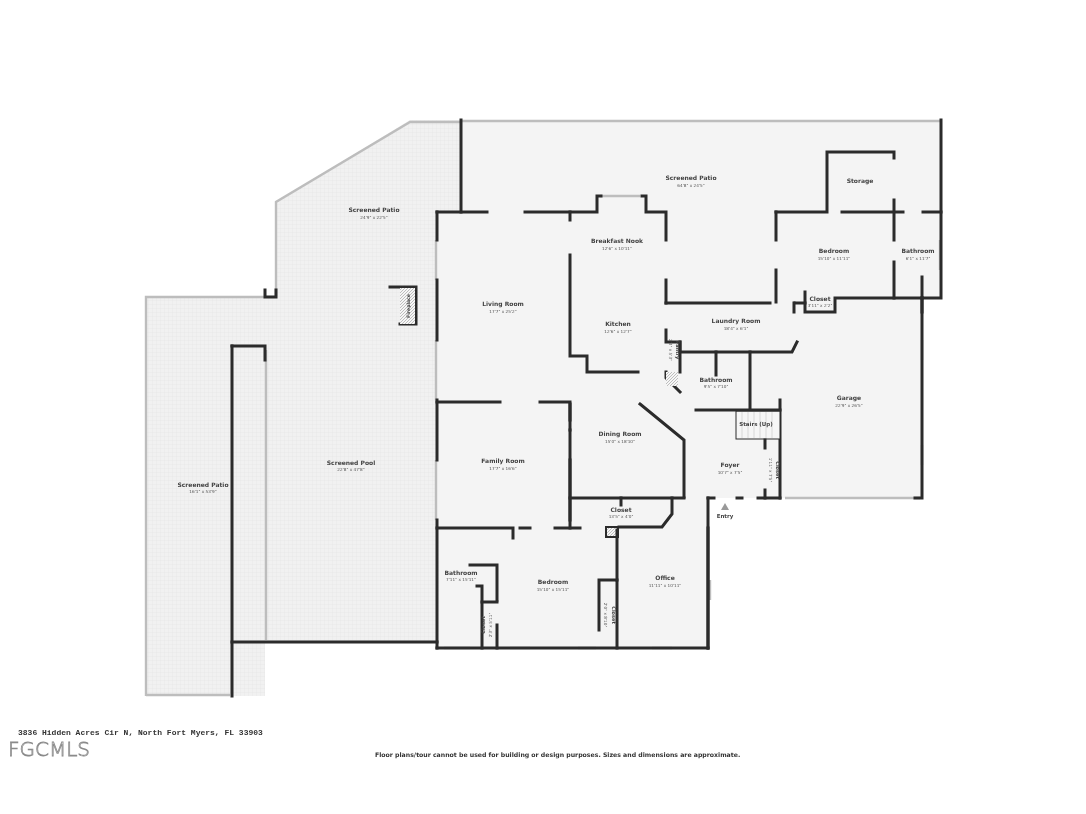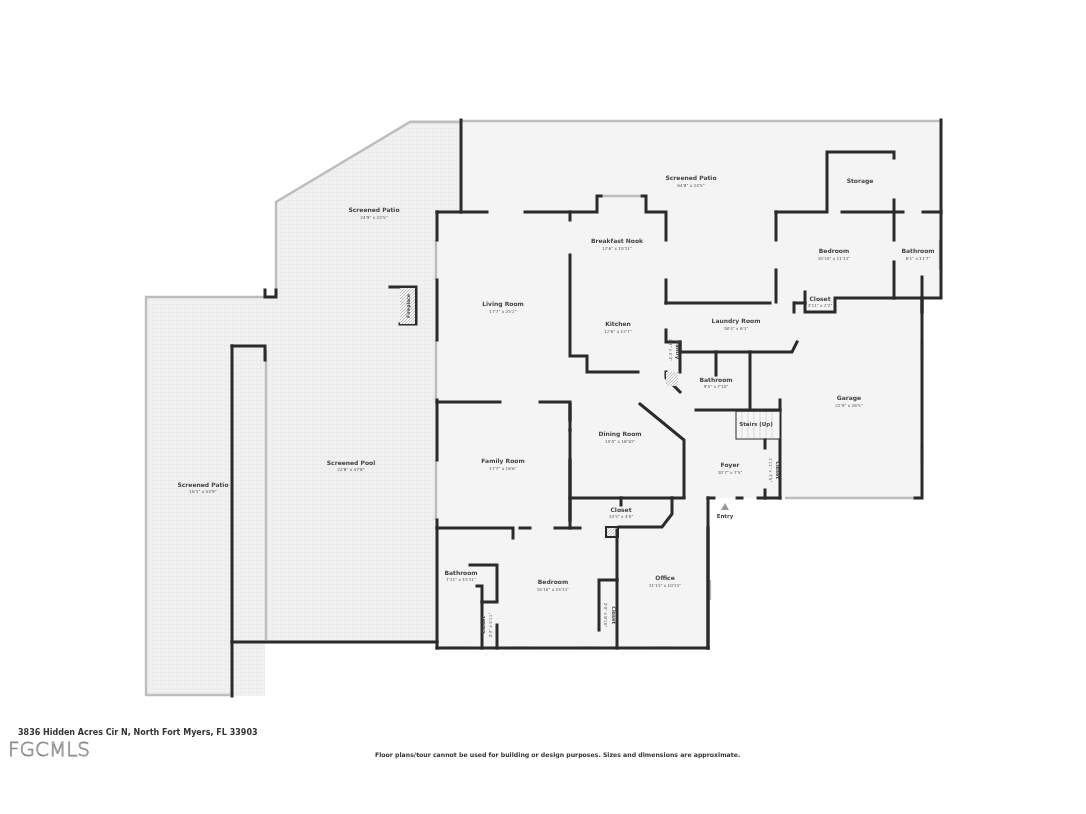--- a/index.html
+++ b/index.html
@@ -2,21 +2,21 @@
 <html><head>
 <meta charset="utf-8">
 <style>
   html, body { margin: 0; padding: 0; background: #ffffff; }
   body { width: 1086px; height: 814px; position: relative; overflow: hidden; font-family: "DejaVu Sans", sans-serif; }
   #plan { position: absolute; left: 0; top: 0; }
   .room-name { font-size: 6px; fill: #444; text-anchor: middle; font-weight: bold; }
   .room-dim { font-size: 4.2px; fill: #555; text-anchor: middle; }
   .wall { stroke: #2b2b2b; stroke-width: 3; fill: none; stroke-linecap: square; }
   .win { stroke: #bdbdbd; stroke-width: 2.4; fill: none; }
-  .address { position: absolute; left: 18px; top: 728px; font-size: 8px; font-weight: bold; color: #333; }
+  .address { position: absolute; left: 18px; top: 728px; font-size: 8px; font-weight: bold; color: #333; font-family: Liberation Mono, monospace; }
   .logo { position: absolute; left: 8px; top: 737px; font-size: 20px; color: #fff; letter-spacing: 0px;
           -webkit-text-stroke: 0.8px #8a8a8a; font-family: "DejaVu Sans", sans-serif; font-weight: 300; text-align: right; }
   .disclaimer { position: absolute; left: 375px; top: 751px; font-size: 6.2px; font-weight: bold; color: #333; }
 </style>
 </head>
 <body>
 
 <svg id="plan" width="1086" height="814" viewBox="0 0 1086 814" xmlns="http://www.w3.org/2000/svg">
   <defs>
     <pattern id="tile" width="4" height="4" patternUnits="userSpaceOnUse">

